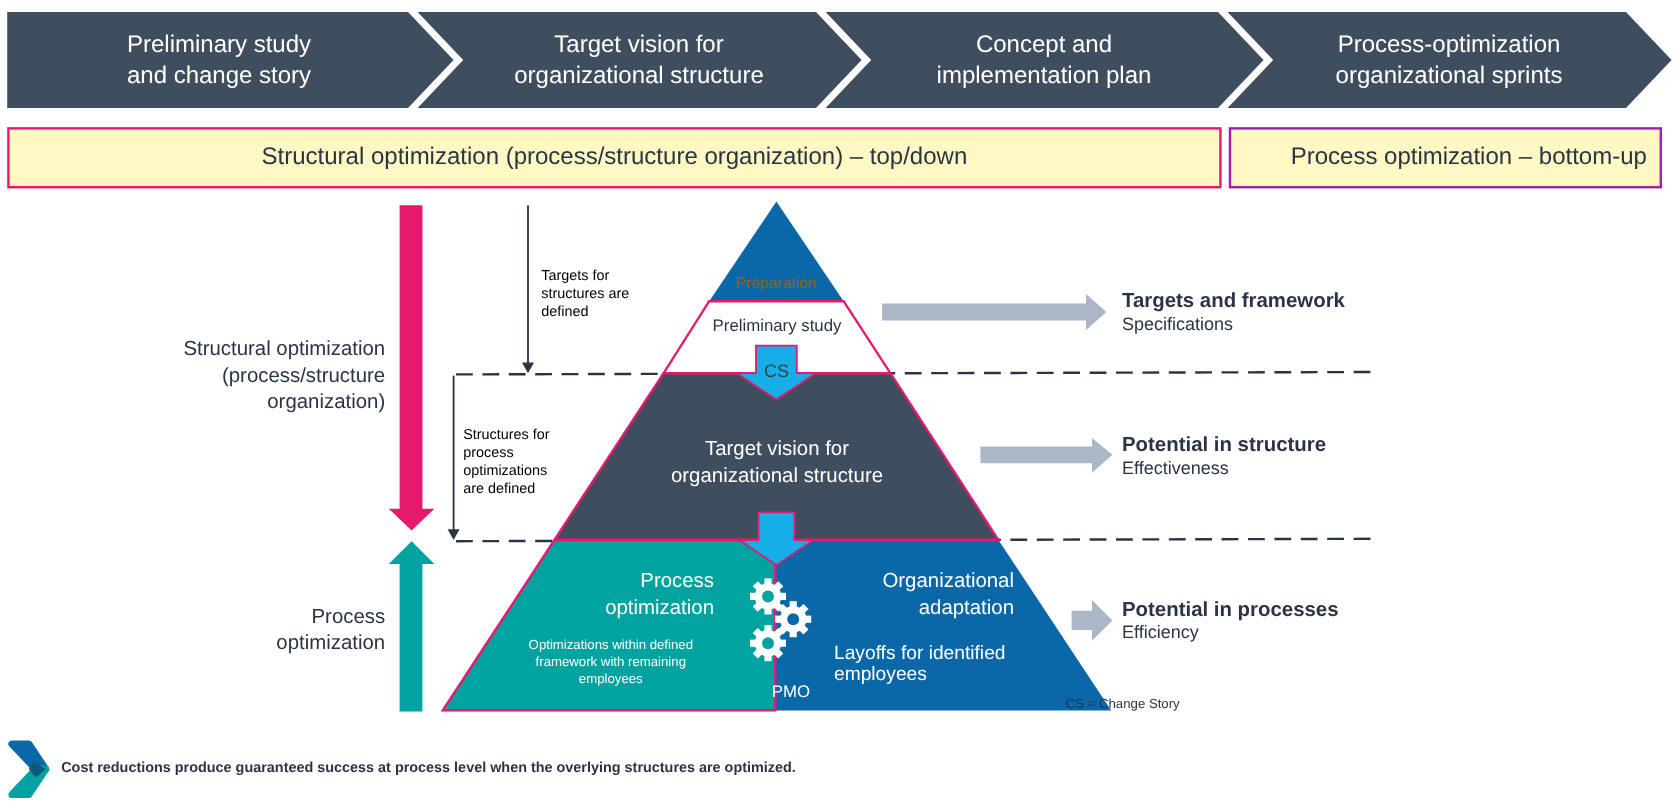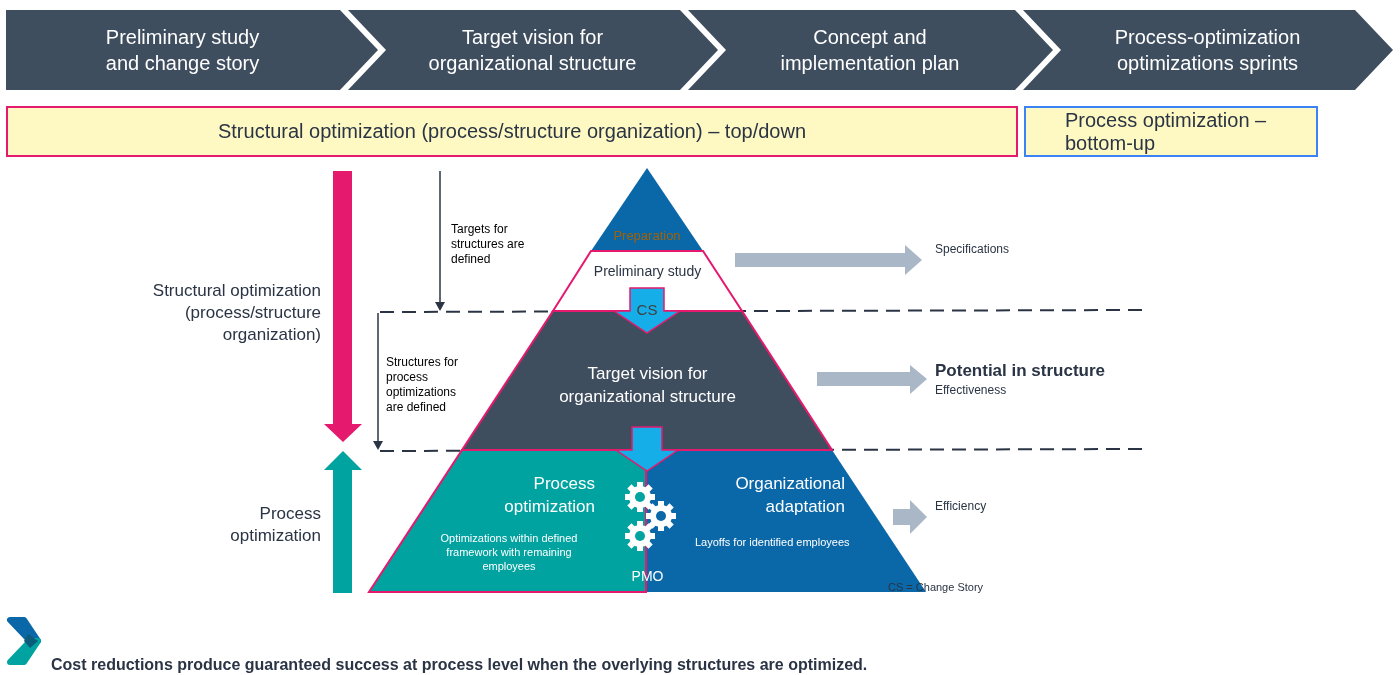--- a/index.html
+++ b/index.html
@@ -4,21 +4,21 @@
 <style>
   html,body{margin:0;padding:0;background:#fff;}
   body{width:1400px;height:675px;position:relative;overflow:hidden;font-family:"Liberation Sans",sans-serif;color:#2a3444;}
   .abs{position:absolute;}
   svg{position:absolute;left:0;top:0;}
   .phase-label{position:absolute;color:#fff;font-size:20px;line-height:26px;text-align:center;}
   .box{position:absolute;box-sizing:border-box;background:#fef9c3;display:flex;align-items:center;justify-content:center;font-size:20px;color:#2a3444;}
   .small{font-size:12px;line-height:15px;color:#000000;}
   .mid{font-size:17px;line-height:22px;}
   .out-title{font-weight:bold;font-size:17px;line-height:21px;color:#2a3444;}
-  .out-sub{font-size:12px;line-height:19px;color:#2a3444;}
+  .out-sub{font-size:15px;line-height:19px;color:#2a3444;}
 </style>
 </head>
 <body>
 
 <svg width="1400" height="675">
   <polygon fill="#3f4e5f" points="6,10 340,10 378,50 340,90 6,90"></polygon>
   <polygon fill="#3f4e5f" points="348,10 680,10 718,50 680,90 348,90 386,50"></polygon>
   <polygon fill="#3f4e5f" points="688,10 1015,10 1053,50 1015,90 688,90 726,50"></polygon>
   <polygon fill="#3f4e5f" points="1023,10 1355,10 1393,50 1355,90 1023,90 1061,50"></polygon>
 
@@ -87,24 +87,24 @@
   </g>
 </svg>
 
 <div class="phase-label" style="left:40px;top:24px;width:285px;white-space:pre-line;">Preliminary study
 and change story</div>
 <div class="phase-label" style="left:385px;top:24px;width:295px;white-space:pre-line;">Target vision for
 organizational structure</div>
 <div class="phase-label" style="left:725px;top:24px;width:290px;white-space:pre-line;">Concept and
 implementation plan</div>
 <div class="phase-label" style="left:1060px;top:24px;width:295px;white-space:pre-line;">Process-optimization
-optimizations sprints</div>
+organizational sprints</div>
 
 <div class="box" style="left:6px;top:106px;width:1012px;height:51px;border:2px solid #e5196e;">Structural optimization (process/structure organization) – top/down</div>
-<div class="box" style="left:1024px;top:106px;width:294px;height:51px;border:2px solid #3b82f6;padding-left:39px;">Process optimization – bottom-up</div>
+<div class="box" style="left:1024px;top:106px;width:361px;height:51px;border:2px solid #a21caf;padding-left:39px;">Process optimization – bottom-up</div>
 
 <div class="abs mid" style="left:100px;top:280px;width:221px;text-align:right;white-space:pre-line;">Structural optimization
 (process/structure
 organization)</div>
 <div class="abs mid" style="left:150px;top:503px;width:171px;text-align:right;white-space:pre-line;">Process
 optimization</div>
 <div class="abs small" style="left:451px;top:222px;width:110px;white-space:pre-line;">Targets for
 structures are
 defined</div>
 <div class="abs small" style="left:386px;top:355px;width:100px;white-space:pre-line;">Structures for
@@ -117,29 +117,31 @@
 <div class="abs" style="left:627px;top:301px;width:40px;text-align:center;color:#404040;font-size:15px;">CS</div>
 <div class="abs" style="left:520px;top:362px;width:255px;text-align:center;color:#fff;font-size:17px;line-height:23px;white-space:pre-line;">Target vision for
 organizational structure</div>
 <div class="abs" style="left:470px;top:472px;width:125px;text-align:right;color:#fff;font-size:17px;line-height:23px;white-space:pre-line;">Process
 optimization</div>
 <div class="abs" style="left:420px;top:531px;width:178px;text-align:center;color:#fff;font-size:11px;line-height:14px;white-space:pre-line;">Optimizations within defined
 framework with remaining
 employees</div>
 <div class="abs" style="left:695px;top:472px;width:150px;color:#fff;font-size:17px;line-height:23px;white-space:pre-line;text-align:right;">Organizational
 adaptation</div>
-<div class="abs" style="left:695px;top:536px;width:200px;color:#fff;font-size:11px;">Layoffs for identified employees</div>
-<div class="abs" style="left:620px;top:568px;width:55px;text-align:center;color:#fff;font-size:14px;">PMO</div>
+<div class="abs" style="left:695px;top:536px;width:200px;color:#fff;font-size:16px;">Layoffs for identified employees</div>
+<div class="abs" style="left:620px;top:568px;width:55px;text-align:right;color:#fff;font-size:14px;">PMO</div>
 
 <div class="abs" style="left:935px;top:240px;">
+  <div class="out-title">Targets and framework</div>
   <div class="out-sub">Specifications</div>
 </div>
 <div class="abs" style="left:935px;top:360px;">
   <div class="out-title">Potential in structure</div>
   <div class="out-sub">Effectiveness</div>
 </div>
 <div class="abs" style="left:935px;top:497px;">
+  <div class="out-title">Potential in processes</div>
   <div class="out-sub">Efficiency</div>
 </div>
 
 <div class="abs" style="left:888px;top:581px;font-size:11px;color:#2a3444;">CS = Change Story</div>
 
-<div class="abs" style="left:51px;top:632px;font-size:16px;font-weight:bold;color:#2a3444;white-space:nowrap;margin-top:24px;">Cost reductions produce guaranteed success at process level when the overlying structures are optimized.</div>
+<div class="abs" style="left:51px;top:632px;font-size:12px;font-weight:bold;color:#2a3444;white-space:nowrap;">Cost reductions produce guaranteed success at process level when the overlying structures are optimized.</div>
 
 </body></html>

